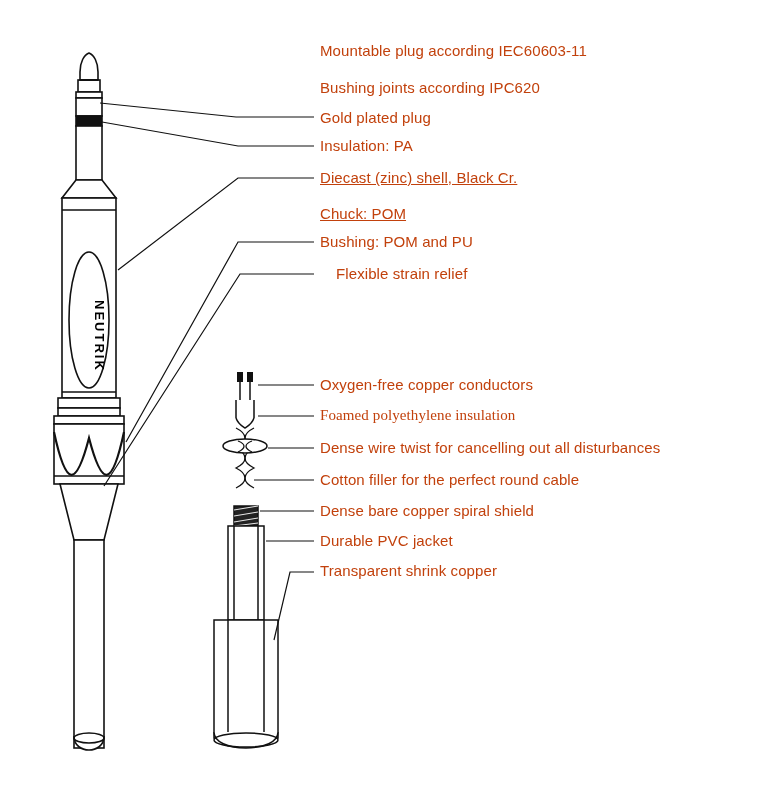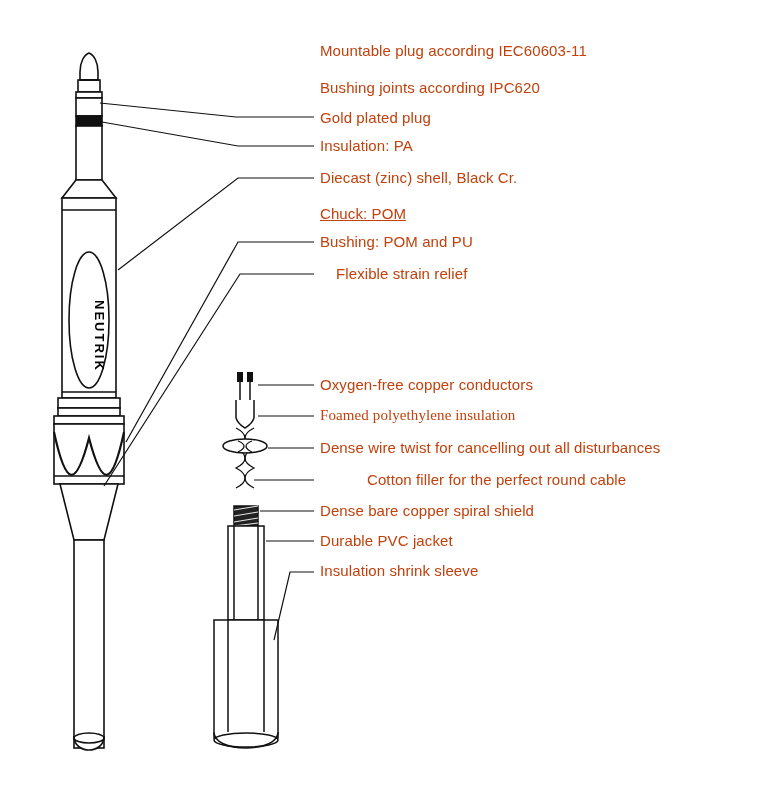--- a/index.html
+++ b/index.html
@@ -138,26 +138,26 @@
       <path d="M314 511 L260 511"></path>
       <path d="M314 541 L266 541"></path>
       <path d="M314 572 L290 572 L274 640"></path>
     </g>
   </svg>
 
   <div class="callout-label" style="left:320px; top:42px;">Mountable plug according IEC60603-11</div>
   <div class="callout-label" style="left:320px; top:79px;">Bushing joints according IPC620</div>
   <div class="callout-label" style="left:320px; top:109px;">Gold plated plug</div>
   <div class="callout-label" style="left:320px; top:137px;">Insulation: PA</div>
-  <div class="callout-label" style="left:320px; top:169px;">Diecast (zinc) shell, Black Cr.</div>
+  <div class="callout-label" style="left:320px; top:169px;text-decoration:underline;">Diecast (zinc) shell, Black Cr.</div>
   <div class="callout-label" style="left:320px; top:205px;text-decoration:underline;">Chuck: POM</div>
   <div class="callout-label" style="left:320px; top:233px;">Bushing: POM and PU</div>
   <div class="callout-label" style="left:336px; top:265px;">Flexible strain relief</div>
 
   <div class="callout-label" style="left:320px; top:376px;">Oxygen-free copper conductors</div>
   <div class="callout-label" style="left:320px; top:407px;font-family:Liberation Serif, serif;">Foamed polyethylene insulation</div>
   <div class="callout-label" style="left:320px; top:439px;">Dense wire twist for cancelling out all disturbances</div>
-  <div class="callout-label" style="left:320px; top:471px;margin-left:47px;">Cotton filler for the perfect round cable</div>
+  <div class="callout-label" style="left:320px; top:471px;">Cotton filler for the perfect round cable</div>
   <div class="callout-label" style="left:320px; top:502px;">Dense bare copper spiral shield</div>
   <div class="callout-label" style="left:320px; top:532px;">Durable PVC jacket</div>
-  <div class="callout-label" style="left:320px; top:562px;">Insulation shrink sleeve</div>
+  <div class="callout-label" style="left:320px; top:562px;">Transparent shrink copper</div>
 
 </div>
 
 </body></html>

